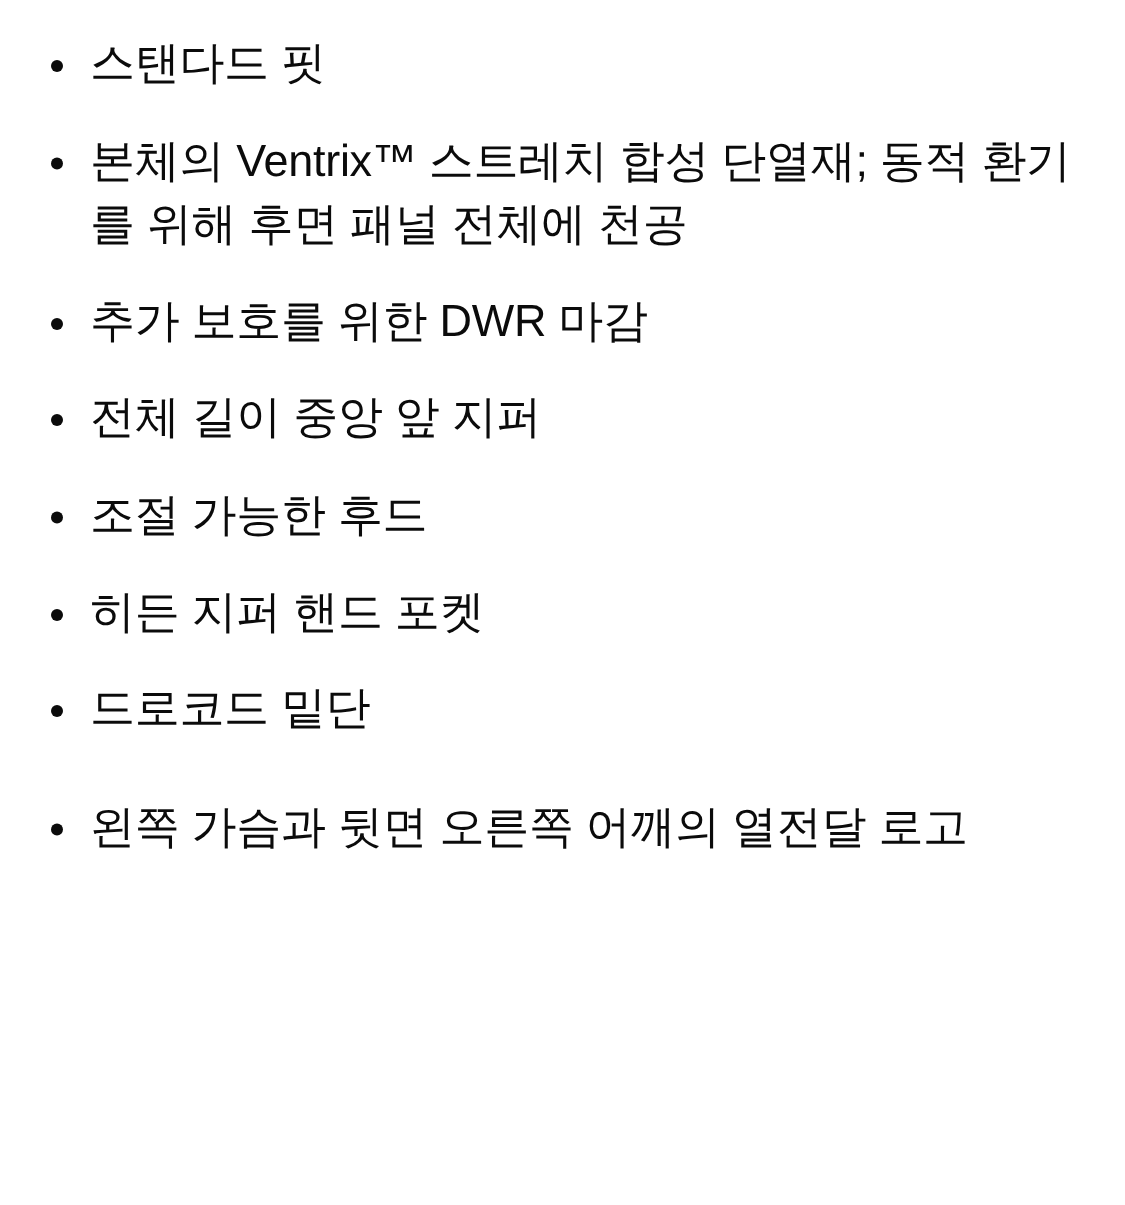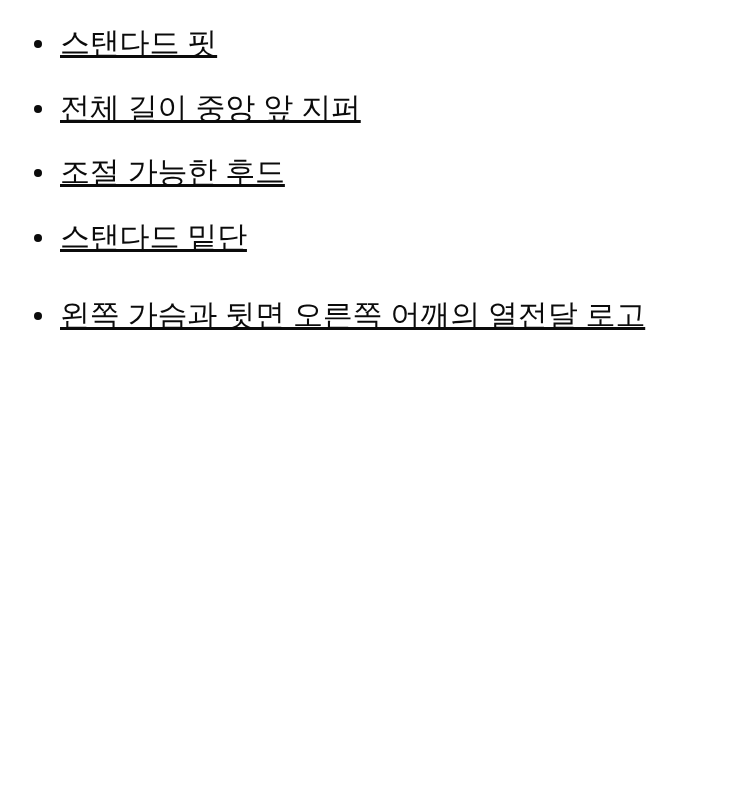--- a/index.html
+++ b/index.html
@@ -13,21 +13,20 @@
     font-family: "Liberation Sans", sans-serif;
     color: #0b0b0b;
     overflow: hidden;
   }
   .page {
     width: 750px;
     height: 691px;
     box-sizing: border-box;
     padding: 22px 18px 0 18px;
     background: #ffffff;
-    text-decoration: underline;
   }
   ul.feature-list {
     list-style: none;
     margin: 0;
     padding: 0;
   }
   ul.feature-list > li {
     position: relative;
     padding-left: 42px;
     margin: 0 0 22px 0;
@@ -58,28 +57,40 @@
 <body>
 
 <div class="page">
   <ul class="feature-list">
     <li>
       <span class="bullet"></span>
       <span class="item-text">스탠다드 핏</span>
     </li>
     <li>
       <span class="bullet"></span>
+      <span class="item-text">본체의 Ventrix™ 스트레치 합성 단열재; 동적 환기를 위해 후면 패널 전체에 천공</span>
+    </li>
+    <li>
+      <span class="bullet"></span>
+      <span class="item-text">추가 보호를 위한 DWR 마감</span>
+    </li>
+    <li>
+      <span class="bullet"></span>
       <span class="item-text">전체 길이 중앙 앞 지퍼</span>
     </li>
     <li>
       <span class="bullet"></span>
       <span class="item-text">조절 가능한 후드</span>
     </li>
     <li>
       <span class="bullet"></span>
-      <span class="item-text">스탠다드 밑단</span>
+      <span class="item-text">히든 지퍼 핸드 포켓</span>
+    </li>
+    <li>
+      <span class="bullet"></span>
+      <span class="item-text">드로코드 밑단</span>
     </li>
     <li>
       <span class="bullet"></span>
       <span class="item-text">왼쪽 가슴과 뒷면 오른쪽 어깨의 열전달 로고</span>
     </li>
   </ul>
 </div>
 
 </body></html>

